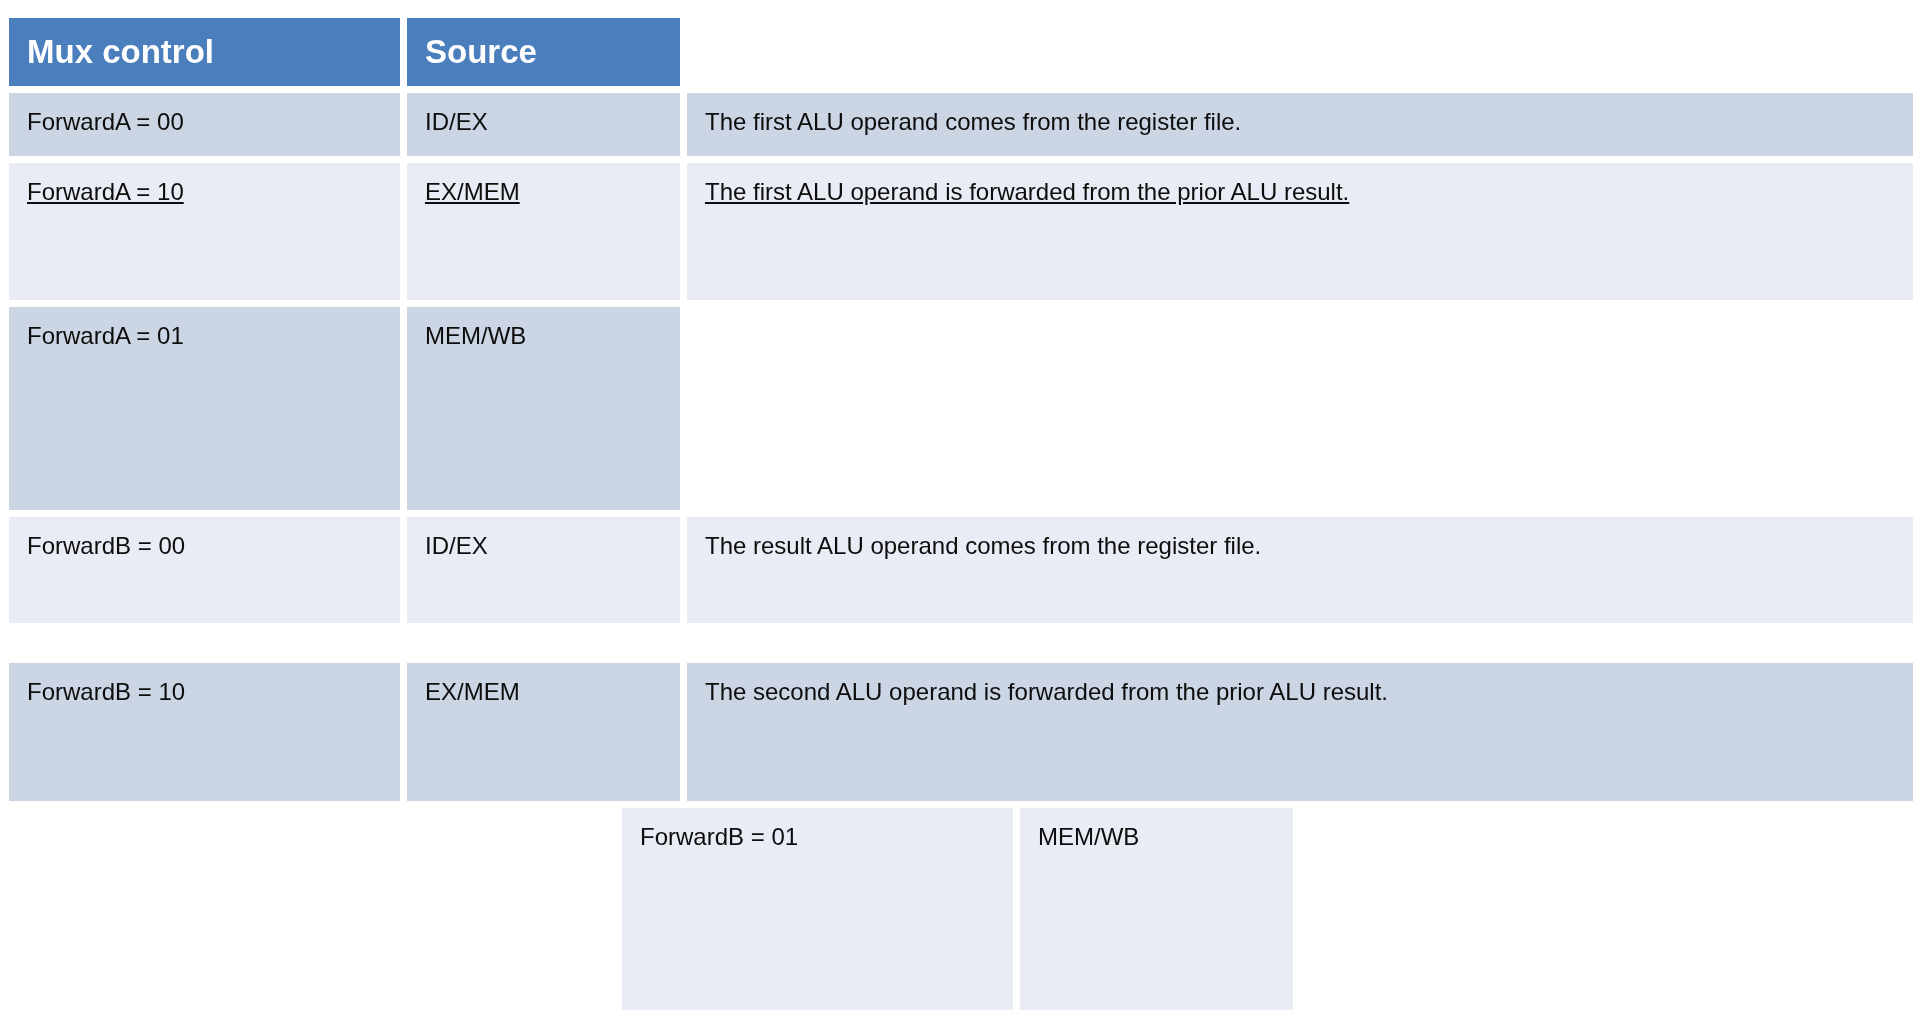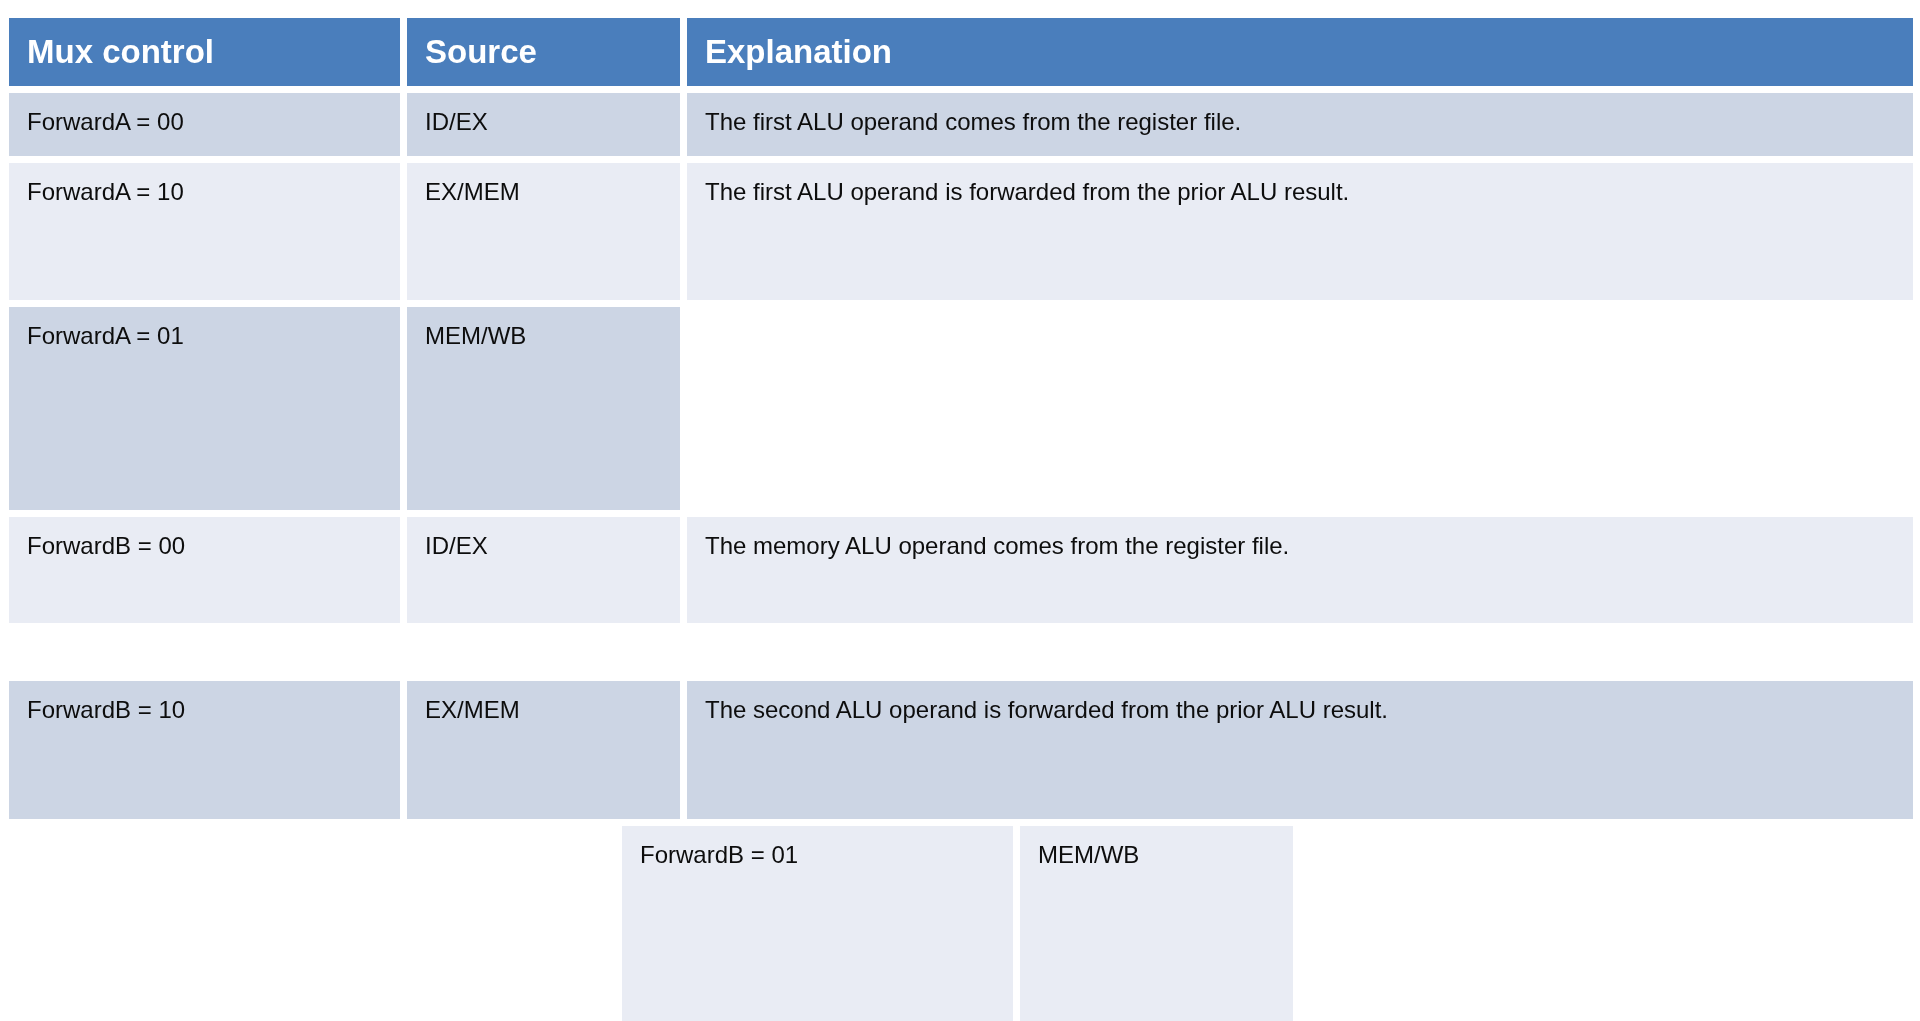--- a/index.html
+++ b/index.html
@@ -60,41 +60,40 @@
 
   
   .band-dark  .cell { background: #ccd5e4; }
   .band-light .cell { background: #e9ecf4; }
 
   
   .r1 { height: 63px; }
   .r2 { height: 137px; }
   .r3 { height: 203px; }
   .r4 { height: 139px; }
-  .r5 { height: 138px; margin-top: 18px; }
+  .r5 { height: 138px; }
   .r6 { height: 202px; justify-content: center; }
 
   .r1 .cell { height: 63px; }
-  .r2 .cell { height: 137px; }
+  .r2 .cell { height: 137px; text-decoration: underline; }
   .r3 .cell { height: 203px; }
   .r4 .cell { height: 106px; }
   .r5 .cell { height: 138px; }
   .r6 .cell { height: 202px; }
 </style>
 </head>
 <body>
 
 <div id="table-wrap">
 
   <div class="row header">
     <div class="cell col-mux">Mux control</div>
     <div class="gutter"></div>
     <div class="cell col-src">Source</div>
     <div class="gutter"></div>
-    <div class="cell col-expl">Explanation</div>
   </div>
   <div class="rgap"></div>
 
   <div class="row r1 band-dark">
     <div class="cell col-mux">ForwardA = 00</div>
     <div class="gutter"></div>
     <div class="cell col-src">ID/EX</div>
     <div class="gutter"></div>
     <div class="cell col-expl">The first ALU operand comes from the register file.</div>
   </div>
@@ -115,21 +114,21 @@
     <div class="cell col-src">MEM/WB</div>
     <div class="gutter"></div>
   </div>
   <div class="rgap"></div>
 
   <div class="row r4 band-light">
     <div class="cell col-mux">ForwardB = 00</div>
     <div class="gutter"></div>
     <div class="cell col-src">ID/EX</div>
     <div class="gutter"></div>
-    <div class="cell col-expl">The memory ALU operand comes from the register file.</div>
+    <div class="cell col-expl">The result ALU operand comes from the register file.</div>
   </div>
   <div class="rgap"></div>
 
   <div class="row r5 band-dark">
     <div class="cell col-mux">ForwardB = 10</div>
     <div class="gutter"></div>
     <div class="cell col-src">EX/MEM</div>
     <div class="gutter"></div>
     <div class="cell col-expl">The second ALU operand is forwarded from the prior ALU result.</div>
   </div>

